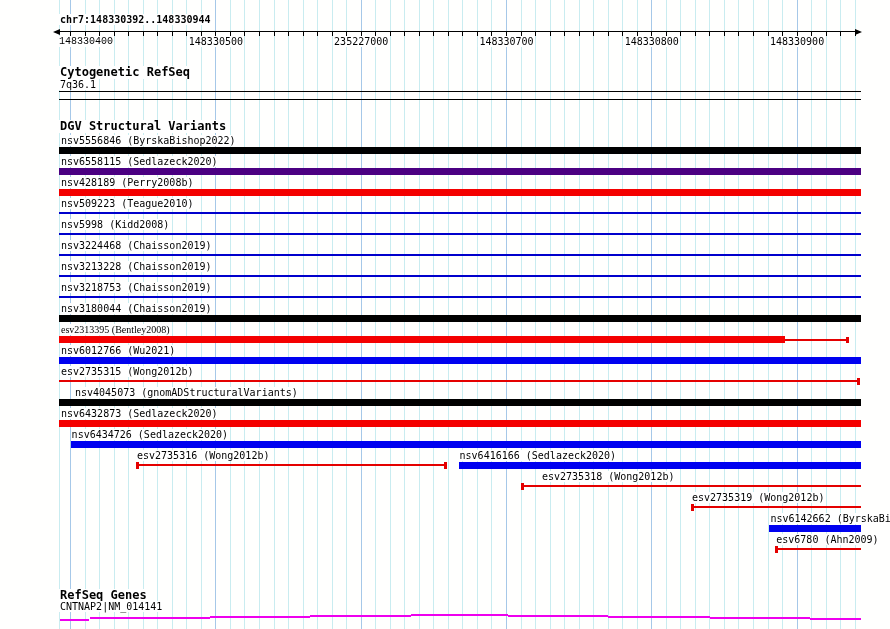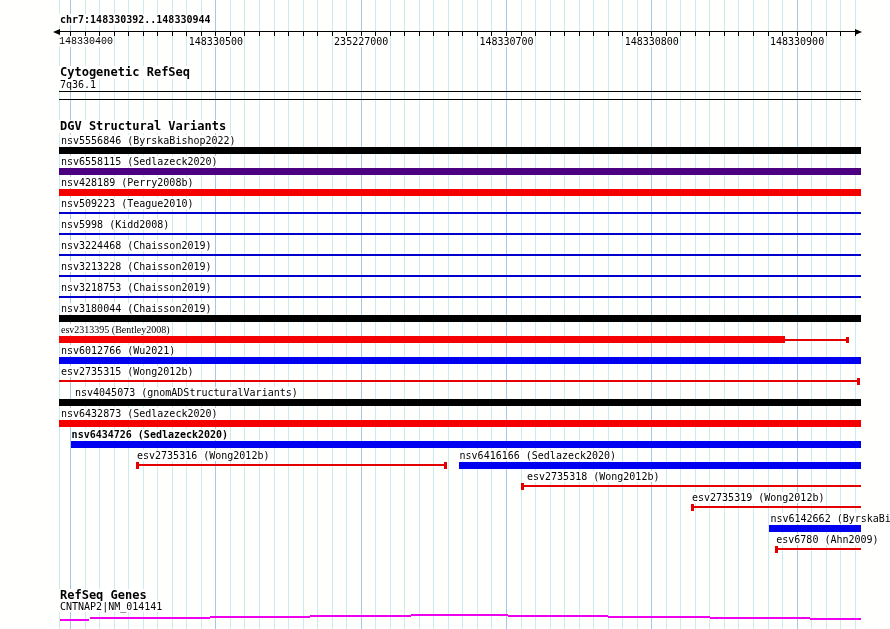--- a/index.html
+++ b/index.html
@@ -190,29 +190,29 @@
       <div class="vcap" style="left: 846.377px; top: 336.5px; height: 6px; background: rgb(228, 0, 0);"></div>
       <div class="txt" style="left: 60px; top: 345px;">nsv6012766 (Wu2021)</div>
       <div class="vbar" style="left: 59px; top: 357px; width: 802px; background: rgb(0, 1, 240);"></div>
       <div class="txt" style="left: 60px; top: 366px;">esv2735315 (Wong2012b)</div>
       <div class="vline" style="left: 59px; top: 380px; width: 800.547px; background: rgb(228, 0, 0);"></div>
       <div class="vcap" style="left: 856.547px; top: 378px; background: rgb(228, 0, 0);"></div>
       <div class="txt" style="left: 74px; top: 387px;">nsv4045073 (gnomADStructuralVariants)</div>
       <div class="vbar" style="left: 59px; top: 399px; width: 802px; background: rgb(0, 0, 0);"></div>
       <div class="txt" style="left: 60px; top: 408px;">nsv6432873 (Sedlazeck2020)</div>
       <div class="vbar" style="left: 59px; top: 420px; width: 802px; background: rgb(244, 0, 0);"></div>
-      <div class="txt" style="left: 70.6232px; top: 429px; font-weight: bold;">nsv6434726 (Sedlazeck2020)</div>
+      <div class="txt" style="left: 70.6232px; top: 429px;">nsv6434726 (Sedlazeck2020)</div>
       <div class="vbar" style="left: 70.6232px; top: 441px; width: 790.377px; background: rgb(0, 1, 240);"></div>
       <div class="txt" style="left: 136.004px; top: 450px;">esv2735316 (Wong2012b)</div>
       <div class="vline" style="left: 136.004px; top: 464px; width: 310.92px; background: rgb(228, 0, 0);"></div>
       <div class="vcap" style="left: 136.004px; top: 462px; background: rgb(228, 0, 0);"></div>
       <div class="vcap" style="left: 443.924px; top: 462px; background: rgb(228, 0, 0);"></div>
       <div class="txt" style="left: 458.547px; top: 450px;">nsv6416166 (Sedlazeck2020)</div>
       <div class="vbar" style="left: 458.547px; top: 462px; width: 402.453px; background: rgb(0, 1, 240);"></div>
-      <div class="txt" style="left: 526px; top: 471px;">esv2735318 (Wong2012b)</div>
+      <div class="txt" style="left: 541px; top: 471px;">esv2735318 (Wong2012b)</div>
       <div class="vline" style="left: 521.022px; top: 485px; width: 339.978px; background: rgb(228, 0, 0);"></div>
       <div class="vcap" style="left: 521.022px; top: 483px; background: rgb(228, 0, 0);"></div>
       <div class="txt" style="left: 691.011px; top: 492px;">esv2735319 (Wong2012b)</div>
       <div class="vline" style="left: 691.011px; top: 506px; width: 169.989px; background: rgb(228, 0, 0);"></div>
       <div class="vcap" style="left: 691.011px; top: 504px; background: rgb(228, 0, 0);"></div>
       <div class="txt" style="left: 769.467px; top: 513px;">nsv6142662 (ByrskaBi</div>
       <div class="vbar" style="left: 769.467px; top: 525px; width: 91.5326px; background: rgb(0, 1, 240);"></div>
       <div class="txt" style="left: 775.279px; top: 534px;">esv6780 (Ahn2009)</div>
       <div class="vline" style="left: 775.279px; top: 548px; width: 85.721px; background: rgb(228, 0, 0);"></div>
       <div class="vcap" style="left: 775.279px; top: 546px; background: rgb(228, 0, 0);"></div>

